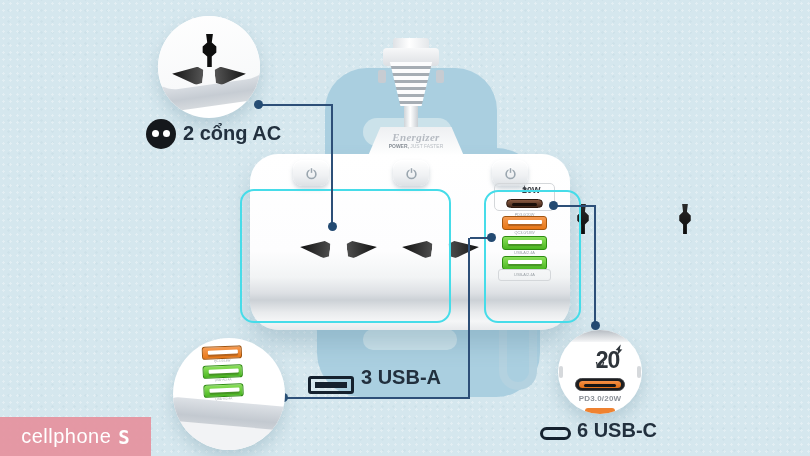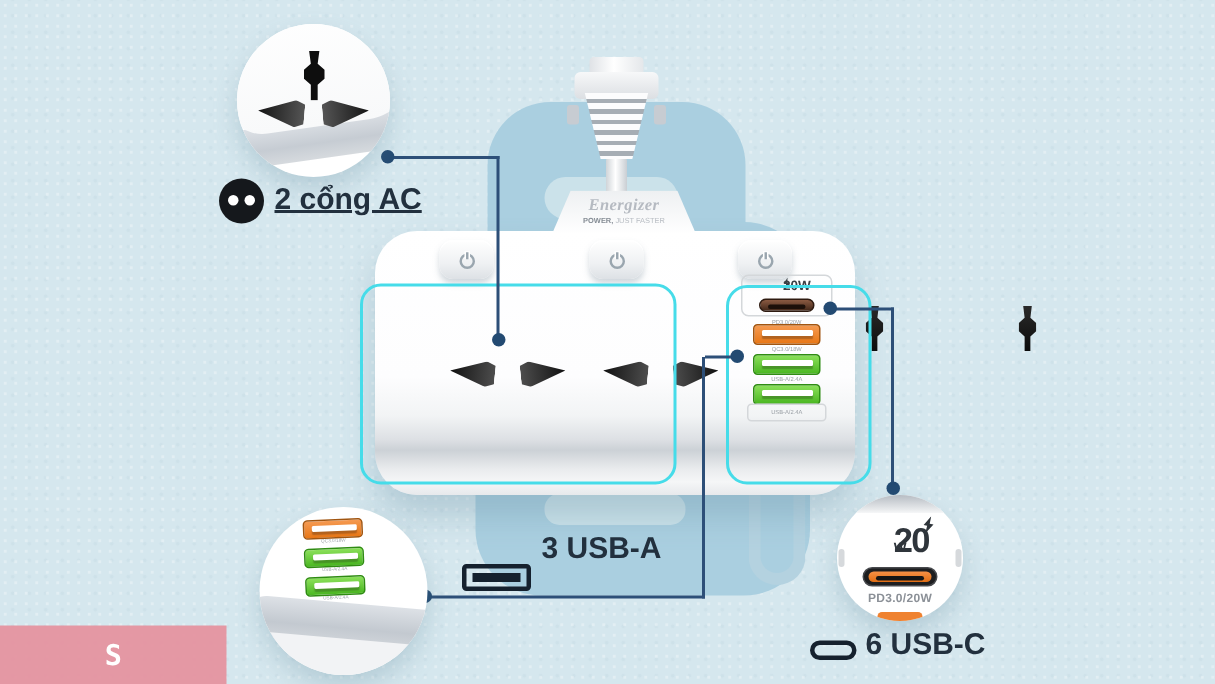--- a/index.html
+++ b/index.html
@@ -123,24 +123,24 @@
   .c3-spec{left:0;top:64px;width:84px;text-align:center;font-size:8px;font-weight:bold;
     color:#8b9097;letter-spacing:.2px;}
   .c3-notch{top:36px;width:4px;height:12px;background:#d6d9dc;border-radius:2px;}
   .c3-nl{left:1px;} .c3-nr{left:79px;}
   .c3-sliver{left:27px;top:78px;width:30px;height:6px;border-radius:3px;background:#ef8230;}
   
   .call-text{font-size:20px;font-weight:bold;color:#22303e;z-index:8;white-space:nowrap;}
   .ac-icon{left:146px;top:119px;width:30px;height:30px;border-radius:50%;background:#15181c;z-index:8;}
   .ac-icon i{top:11px;width:7px;height:7px;border-radius:50%;background:#fff;}
   .ac-d1{left:6px;} .ac-d2{left:17px;}
-  .ac-text{left:183px;top:122px;text-decoration:underline;}
+  .ac-text{left:183px;top:122px;}
   .usba-icon{left:308px;top:376px;width:46px;height:18px;border:3px solid #15212e;border-radius:3px;z-index:8;}
   .usba-icon i{left:4px;top:3px;width:32px;height:6px;background:#15212e;}
-  .usba-text{left:361px;top:355px;}
+  .usba-text{left:361px;top:366px;}
   .usbc-icon{left:540px;top:427px;width:31px;height:13px;border:3px solid #15212e;border-radius:7px;z-index:8;}
   .usbc-text{left:577px;top:419px;}
   
   .watermark{left:0;top:417px;width:151px;height:39px;background:rgba(229,145,158,.93);z-index:10;
     display:flex;align-items:center;justify-content:center;gap:7px;}
   .wm-name{position:static;color:#fff;font-size:20px;letter-spacing:.5px;}
   .wm-s{position:static;color:#fff;font-size:19px;font-weight:bold;
     font-family:"DejaVu Sans Mono", monospace;}
 </style>
 </head>
@@ -284,15 +284,16 @@
       </div>
     <div class="c3-spec">PD3.0/20W</div>
     <div class="c3-notch c3-nl"></div>
     <div class="c3-notch c3-nr"></div>
     <div class="c3-sliver"></div>
   </div>
   <div class="usbc-icon"></div>
   <div class="call-text usbc-text">6 USB-C</div>
 
   <div class="watermark">
+    <span class="wm-name">cellphone</span>
     <span class="wm-s">S</span>
   </div>
 </div>
 
 </body></html>

